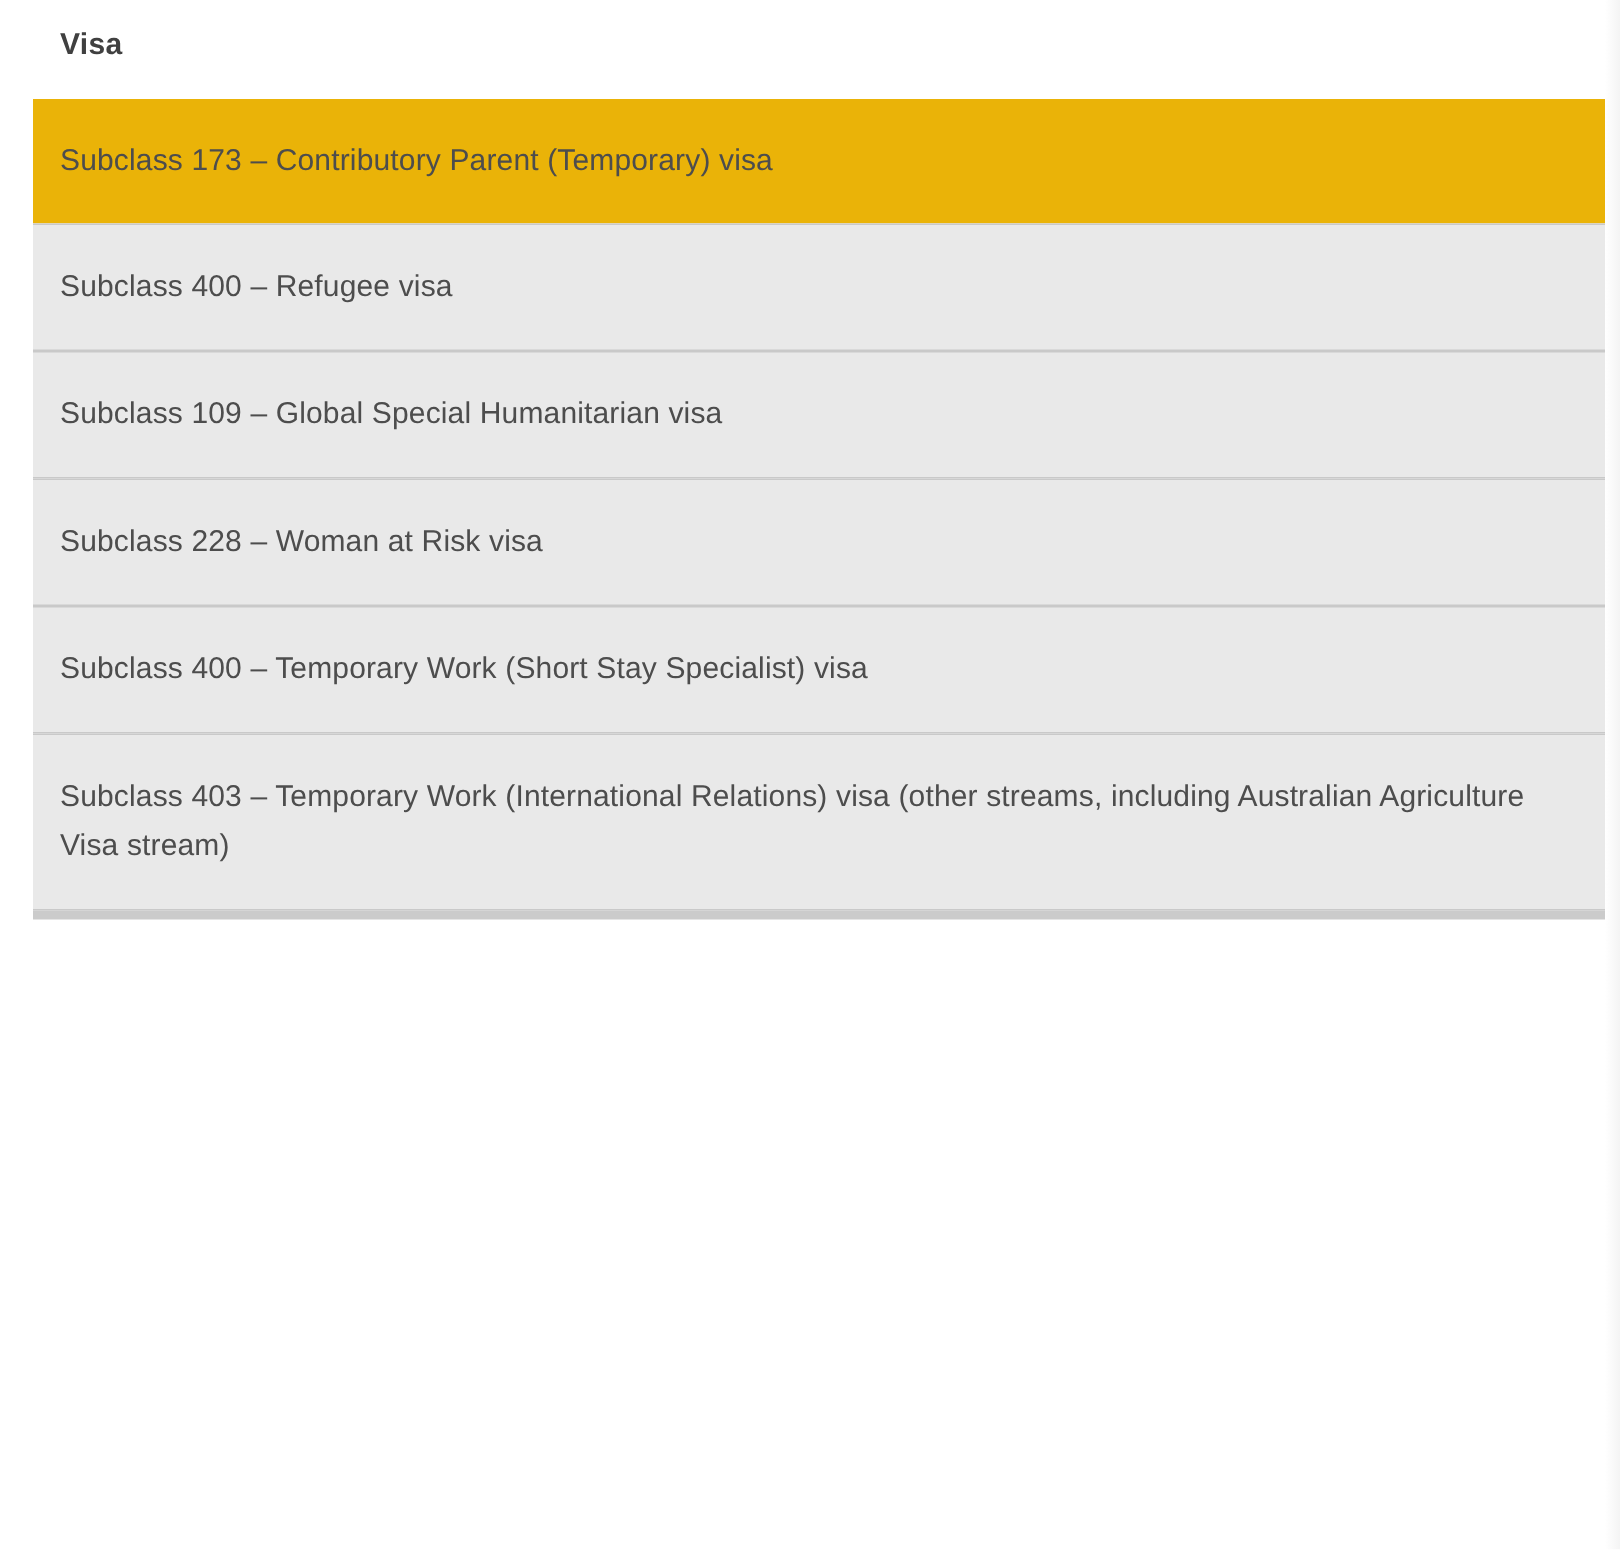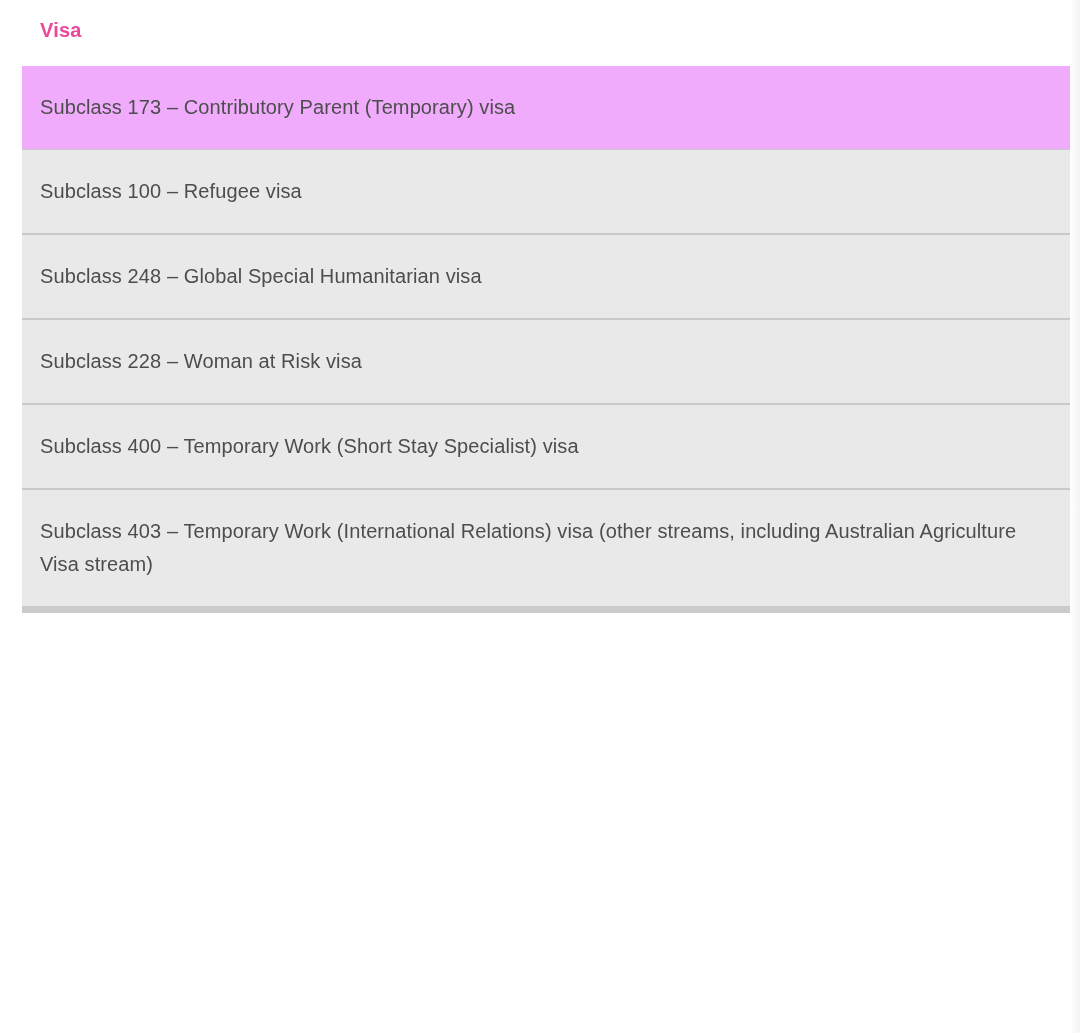--- a/index.html
+++ b/index.html
@@ -17,29 +17,29 @@
   }
   .visa-table {
     margin-left: 22px;
     width: 1048px;
   }
   .table-header {
     padding: 14px 18px 19px 18px;
     font-size: 20px;
     line-height: 33px;
     font-weight: bold;
-    color: #ec4899;
+    color: #404040;
     letter-spacing: 0.2px;
   }
   .row {
     padding: 25px 18px;
     font-size: 20px;
     line-height: 33px;
     color: #4d4d4d;
-    background: #f0abfc;
+    background: #eab308;
     letter-spacing: 0.1px;
   }
   .row.shaded {
     background: #e9e9e9;
     border-top: 1px solid #c9c9c9;
     border-bottom: 1px solid #c9c9c9;
   }
   .next-row-strip {
     height: 6px;
     background: #cbcbcb;
@@ -61,26 +61,26 @@
 <div class="visa-table">
 
   <div class="table-header">Visa</div>
 
 
   <div class="row">
     <span>Subclass 173 – Contributory Parent (Temporary) visa</span>
   </div>
 
   <div class="row shaded">
-    <span>Subclass 100 – Refugee visa</span>
+    <span>Subclass 400 – Refugee visa</span>
   </div>
 
 
   <div class="row shaded">
-    <span>Subclass 248 – Global Special Humanitarian visa</span>
+    <span>Subclass 109 – Global Special Humanitarian visa</span>
   </div>
 
 
   <div class="row shaded">
     <span>Subclass 228 – Woman at Risk visa</span>
   </div>
 
 
   <div class="row shaded">
     <span>Subclass 400 – Temporary Work (Short Stay Specialist) visa</span>

